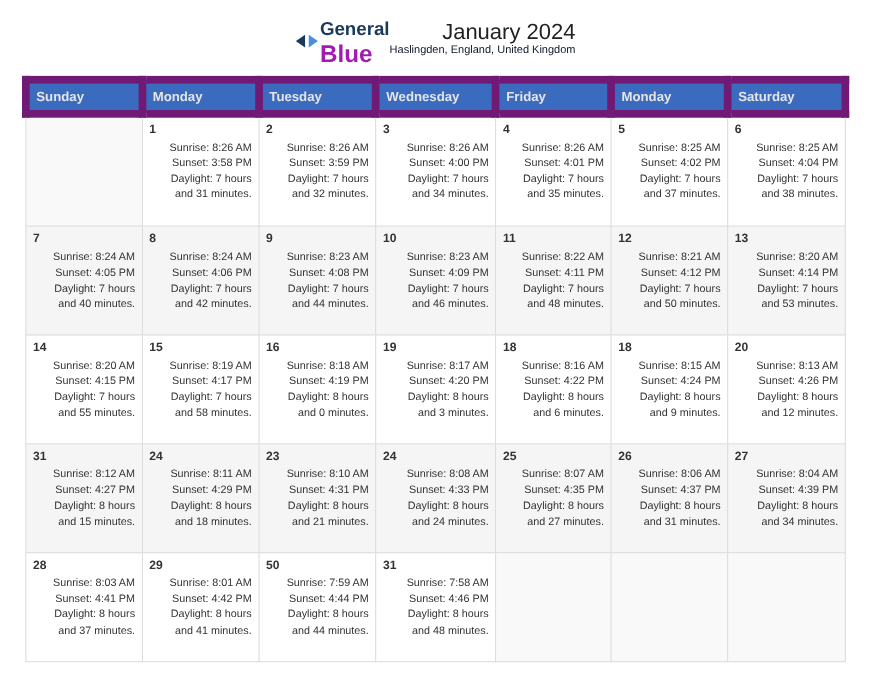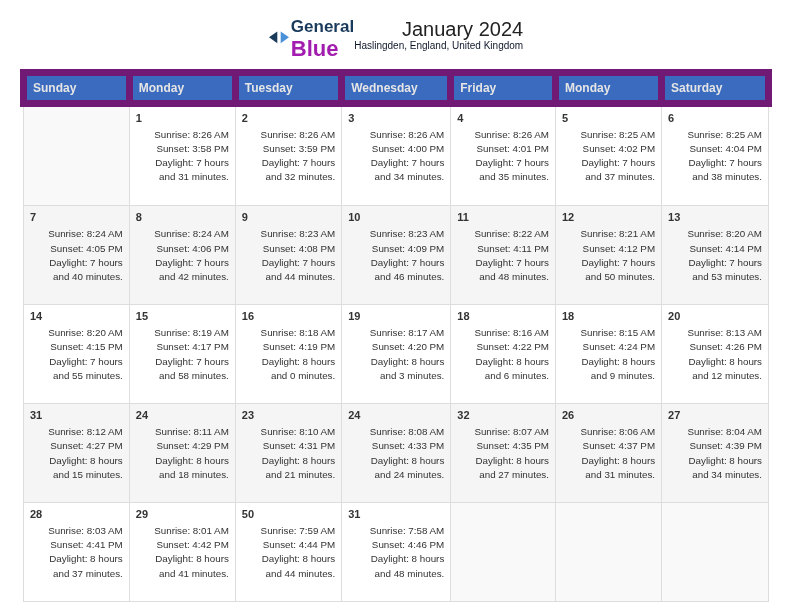--- a/index.html
+++ b/index.html
@@ -225,21 +225,21 @@
           </td>
           <td>
             <span class="day-num">23</span>
             <div class="cell-text">Sunrise: 8:10 AM<br>Sunset: 4:31 PM<br>Daylight: 8 hours<br>and 21 minutes.</div>
           </td>
           <td>
             <span class="day-num">24</span>
             <div class="cell-text">Sunrise: 8:08 AM<br>Sunset: 4:33 PM<br>Daylight: 8 hours<br>and 24 minutes.</div>
           </td>
           <td>
-            <span class="day-num">32</span>
+            <span class="day-num">25</span>
             <div class="cell-text">Sunrise: 8:07 AM<br>Sunset: 4:35 PM<br>Daylight: 8 hours<br>and 27 minutes.</div>
           </td>
           <td>
             <span class="day-num">26</span>
             <div class="cell-text">Sunrise: 8:06 AM<br>Sunset: 4:37 PM<br>Daylight: 8 hours<br>and 31 minutes.</div>
           </td>
           <td>
             <span class="day-num">27</span>
             <div class="cell-text">Sunrise: 8:04 AM<br>Sunset: 4:39 PM<br>Daylight: 8 hours<br>and 34 minutes.</div>
           </td>

